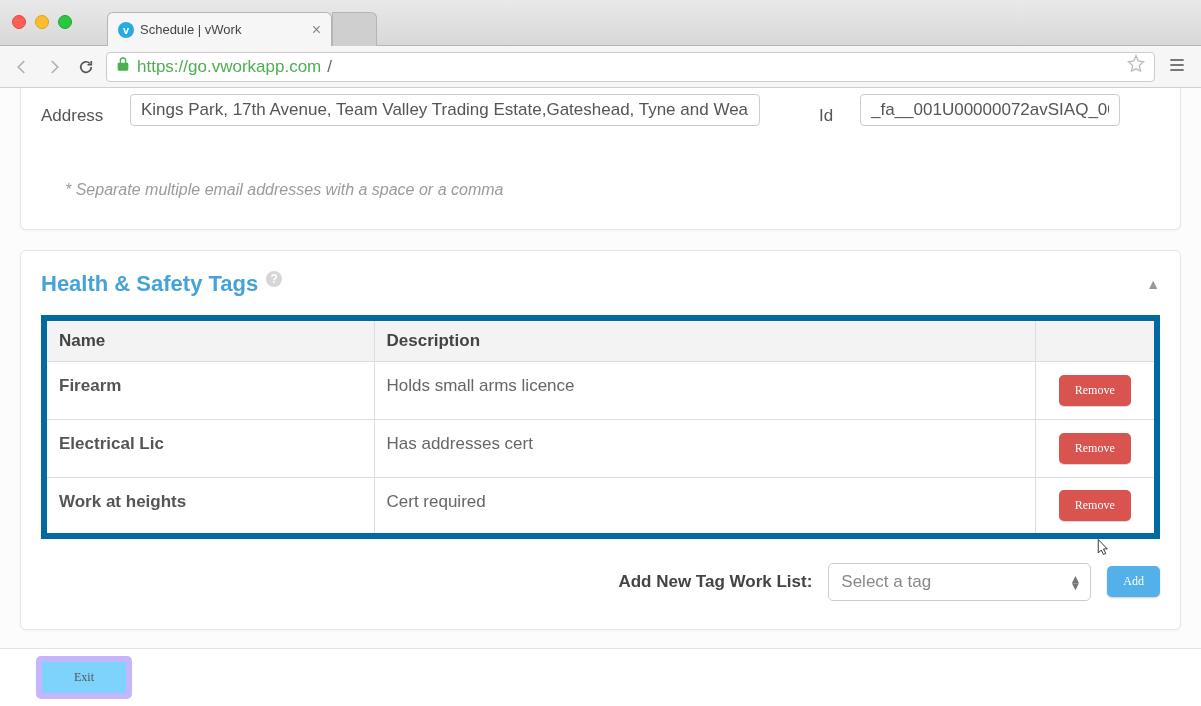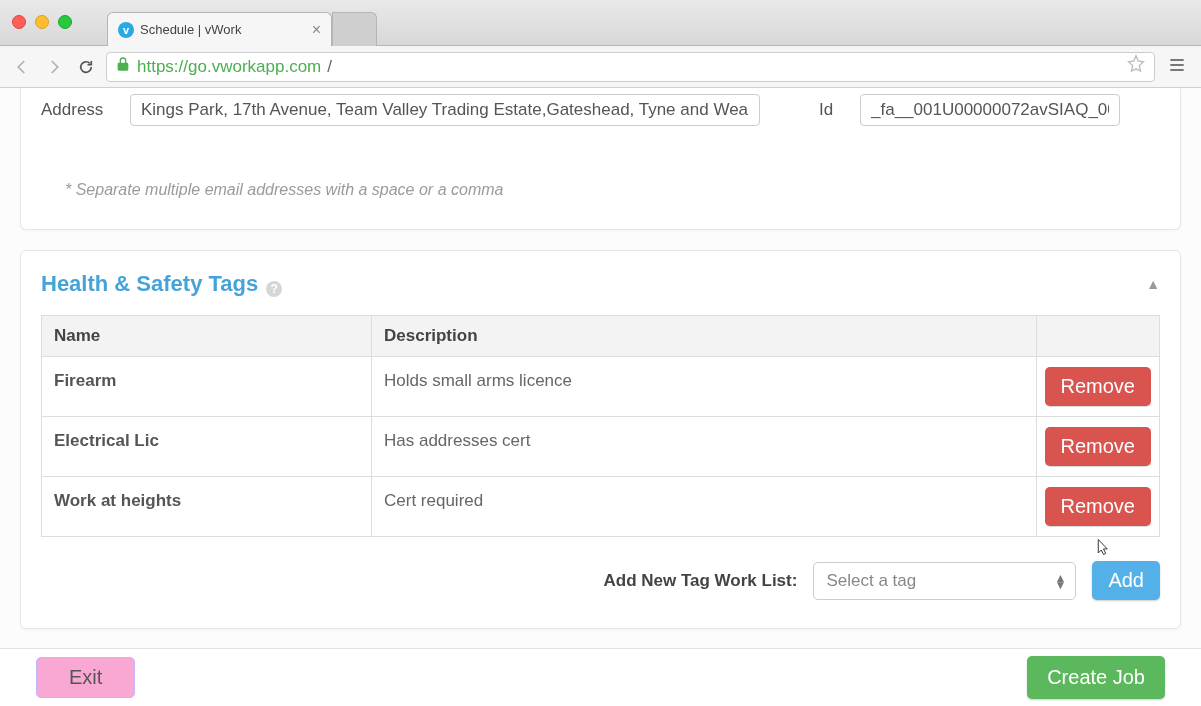--- a/index.html
+++ b/index.html
@@ -103,21 +103,21 @@
   .card-top {
     background: #fff;
     border: 1px solid #e6e6e6;
     border-top: none;
     border-radius: 0 0 6px 6px;
     padding: 0 20px 30px 20px;
     box-shadow: 0 1px 3px rgba(0,0,0,0.04);
   }
   .form-row {
     display: flex;
-    align-items: center;
+    align-items: flex-end;
     gap: 21px;
     padding-top: 6px;
   }
   .form-label {
     font-size: 17px; color: #555; width: 68px;
   }
   .form-input {
     height: 32px; border: 1px solid #ccc; border-radius: 4px; padding: 0 10px;
     font-size: 17px; color: #555; background: #fff;
   }
@@ -135,50 +135,50 @@
     padding: 20px 20px 28px 20px;
     box-shadow: 0 1px 3px rgba(0,0,0,0.04);
     position: relative;
   }
   .section-header {
     display: flex; align-items: center; justify-content: space-between;
     margin-bottom: 18px;
   }
   .section-title {
     color: #46a3d9; font-size: 22px; font-weight: 600;
-    display: flex; align-items: flex-end; gap: 8px;
+    display: flex; align-items: flex-start; gap: 8px;
   }
   .help-dot {
     width: 16px; height: 16px; border-radius: 50%; background: #d6d6d6;
     display: inline-flex; align-items: center; justify-content: center;
     color: #fff; font-size: 12px; font-weight: bold;
   }
   .collapse-caret { color: #999; font-size: 14px; }
   table.tags {
-    width: 100%; border-collapse: collapse; border: 1px solid #0369a1;
+    width: 100%; border-collapse: collapse; border: 6px solid #0369a1;
   }
   table.tags th, table.tags td {
     border: 1px solid #ddd; text-align: left; padding: 4px 12px;
     font-size: 17px; color: #555;
   }
   table.tags th {
     background: #f3f3f3; font-weight: 700; color: #444; padding: 10px 12px;
   }
   table.tags td { height: 58px; vertical-align: top; padding-top: 14px; }
   table.tags td.name { font-weight: 700; width: 330px; }
   table.tags td.desc { color: #666; }
   table.tags th.action, table.tags td.action { width: 122px; text-align: center; vertical-align: middle; padding: 10px 8px; }
   .btn {
     display: inline-block; border-radius: 5px; padding: 8px 16px;
-    font-size: 20px; cursor: pointer; border: none; color: #fff;
+    font-size: 12px; cursor: pointer; border: none; color: #fff; font-family: Liberation Serif, serif;
   }
   .btn-danger { background: #d9534f; box-shadow: 0 1px 0 rgba(0,0,0,0.15); }
   .btn-primary { background: #54b0e8; box-shadow: 0 1px 2px rgba(0,0,0,0.2); }
   .btn-success { background: #5cb85c; box-shadow: 0 1px 2px rgba(0,0,0,0.2); }
-  .btn-default { background: #f9a8d4; color: #555; border: 1px solid #c4b5fd; }
+  .btn-default { background: #7dd3fc; color: #555; border: 6px solid #c4b5fd; }
   .add-row {
     margin-top: 24px; display: flex; align-items: center; justify-content: flex-end;
     gap: 16px;
   }
   .add-label { font-size: 17px; font-weight: 700; color: #444; }
   .select-wrap {
     position: relative;
     width: 263px; height: 38px;
   }
   .select-wrap select {
@@ -317,18 +317,17 @@
           </span>
       </div>
       <button class="btn btn-primary">Add</button>
     </div>
   </div>
 
 </div>
 
 <div class="footer">
   <button class="btn btn-default" style="padding:8px 32px;">Exit</button>
-  <button class="btn btn-success" style="padding:10px 20px;">Create Job</button>
 </div>
 
 <svg class="cursor-icon" viewBox="0 0 24 24">
   <path d="M7 2v18l4-4 3 6 3-1.4-3-6h5z" fill="#fff" stroke="#333" stroke-width="1.3"></path>
 </svg>
 
 </body></html>

